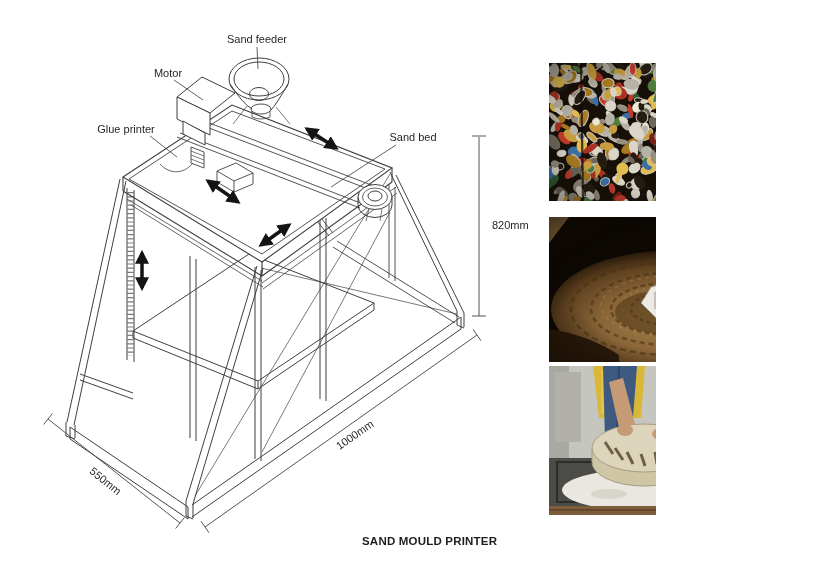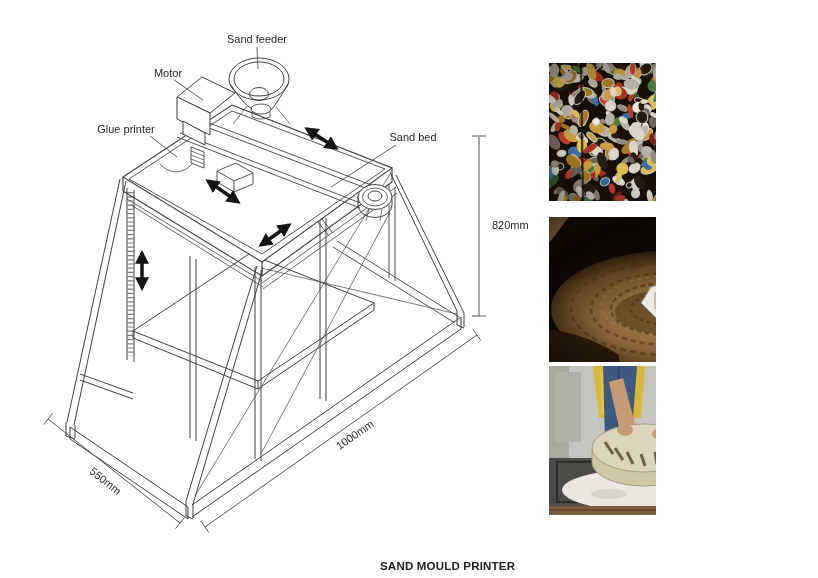--- a/index.html
+++ b/index.html
@@ -1,20 +1,20 @@
 <!DOCTYPE html>
 <html><head>
 <meta charset="utf-8">
 <style>
   html,body{margin:0;padding:0;background:#ffffff;}
   .page{position:relative;width:656px;height:578px;background:#ffffff;overflow:hidden;
         font-family:"Liberation Sans",sans-serif;color:#231f20;}
   .diagram-svg{position:absolute;left:0;top:0;}
-  .caption{position:absolute;left:380px;top:535px;font-size:11.5px;font-weight:700;
-           letter-spacing:.2px;color:#1d1d1b;white-space:nowrap;margin-top:25px;}
+  .caption{position:absolute;left:362px;top:535px;font-size:11.5px;font-weight:700;
+           letter-spacing:.2px;color:#1d1d1b;white-space:nowrap;}
   .photo{position:absolute;left:549px;width:244px;overflow:hidden;}
   .photo svg{display:block;}
   .p1{top:63px;height:138px;}
   .p2{top:217px;height:145px;}
   .p3{top:366px;height:149px;}
   text{font-family:"Liberation Sans",sans-serif;fill:#231f20;}
   .lbl{font-size:11px;}
   .dim{font-size:11px;}
 </style>
 </head>

